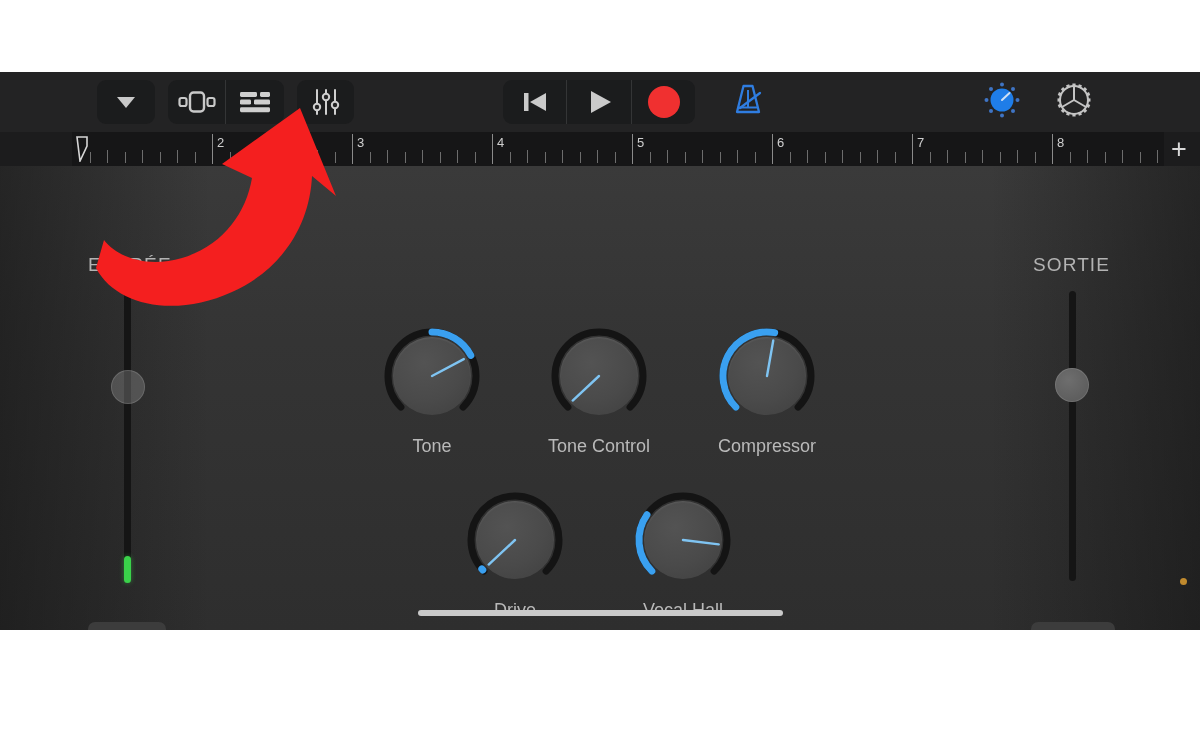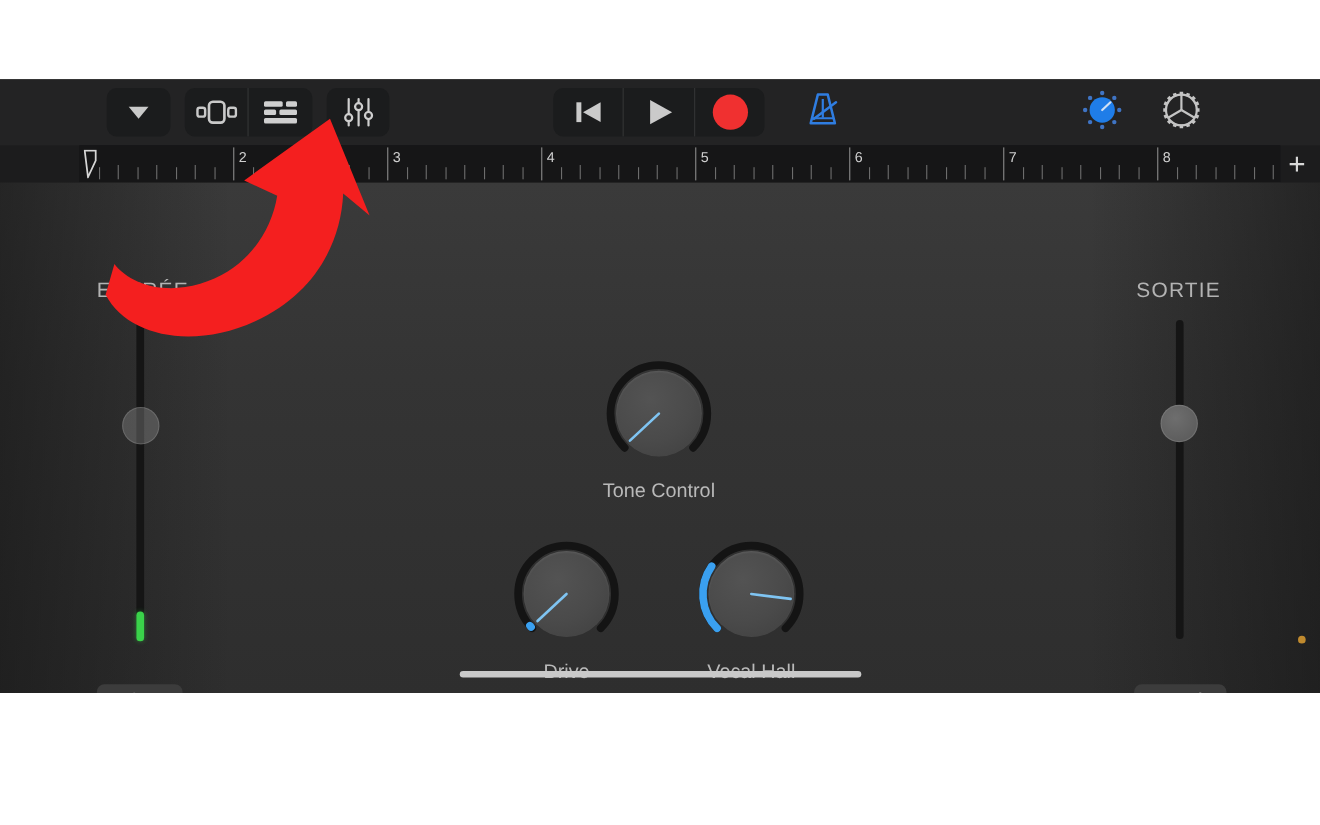--- a/index.html
+++ b/index.html
@@ -422,32 +422,54 @@
 
       <div class="side-title" style="left:1033px; top:88px;">SORTIE</div>
 
       <div class="fader-track" style="left:1069px; top:125px; height:290px;"></div>
       <div class="fader-thumb" style="left:1055px; top:202px; background:radial-gradient(circle at 40% 35%, #6e6e6e, #575757); box-shadow:inset 0 0 0 1px rgba(200,200,200,.18);"></div>
 
       <div id="mon-dot" style="left:1180px; top:412px;"></div>
 
       <div class="pill-btn" style="left:1031px; top:456px; width:84px;">Coupée</div>
 
+      <div class="knob" style="left:380px; top:158px;">
+        <svg width="104" height="104" viewBox="0 0 104 104" style="position: absolute; left: 0px; top: 0px;">
+            <path d="M 20.887301627791903 83.11269837220809 A 44 44 0 1 1 83.11269837220809 83.11269837220809" stroke="#141414" stroke-width="7" fill="none" stroke-linecap="round"></path>
+            <path d="M 52 8 A 44 44 0 0 1 90.84969408579279 31.343251237420805" stroke="#3aa0f0" stroke-width="7" fill="none" stroke-linecap="round"></path>
+          </svg>
+        <div class="knob-face"></div>
+        <svg width="104" height="104" viewBox="0 0 104 104" style="position: absolute; left: 0px; top: 0px;">
+            <line x1="52" y1="52" x2="83.78611334292137" y2="35.09902373970793" stroke="#7fc4f2" stroke-width="2.4" stroke-linecap="round"></line>
+          </svg>
+        <div class="knob-label">Tone</div>
+      </div>
 
       <div class="knob" style="left:547px; top:158px;">
         <svg width="104" height="104" viewBox="0 0 104 104" style="position: absolute; left: 0px; top: 0px;">
             <path d="M 20.887301627791903 83.11269837220809 A 44 44 0 1 1 83.11269837220809 83.11269837220809" stroke="#141414" stroke-width="7" fill="none" stroke-linecap="round"></path>
           </svg>
         <div class="knob-face"></div>
         <svg width="104" height="104" viewBox="0 0 104 104" style="position: absolute; left: 0px; top: 0px;">
             <line x1="52" y1="52" x2="25.67126674170986" y2="76.55194096224994" stroke="#7fc4f2" stroke-width="2.4" stroke-linecap="round"></line>
           </svg>
         <div class="knob-label">Tone Control</div>
       </div>
 
+      <div class="knob" style="left:715px; top:158px;">
+        <svg width="104" height="104" viewBox="0 0 104 104" style="position: absolute; left: 0px; top: 0px;">
+            <path d="M 20.887301627791903 83.11269837220809 A 44 44 0 1 1 83.11269837220809 83.11269837220809" stroke="#141414" stroke-width="7" fill="none" stroke-linecap="round"></path>
+            <path d="M 20.887301627791903 83.11269837220809 A 44 44 0 0 1 59.64051981734494 8.668458867462846" stroke="#3aa0f0" stroke-width="7" fill="none" stroke-linecap="round"></path>
+          </svg>
+        <div class="knob-face"></div>
+        <svg width="104" height="104" viewBox="0 0 104 104" style="position: absolute; left: 0px; top: 0px;">
+            <line x1="52" y1="52" x2="58.2513343960095" y2="16.54692089156051" stroke="#7fc4f2" stroke-width="2.4" stroke-linecap="round"></line>
+          </svg>
+        <div class="knob-label">Compressor</div>
+      </div>
 
       <div class="knob" style="left:463px; top:322px;">
         <svg width="104" height="104" viewBox="0 0 104 104" style="position: absolute; left: 0px; top: 0px;">
             <path d="M 20.887301627791903 83.11269837220809 A 44 44 0 1 1 83.11269837220809 83.11269837220809" stroke="#141414" stroke-width="7" fill="none" stroke-linecap="round"></path>
             <path d="M 19.820437128756495 82.00792784274992 A 44 44 0 0 1 18.792778470198037 80.86659727558232" stroke="#3aa0f0" stroke-width="7" fill="none" stroke-linecap="round"></path>
           </svg>
         <div class="knob-face"></div>
         <svg width="104" height="104" viewBox="0 0 104 104" style="position: absolute; left: 0px; top: 0px;">
             <line x1="52" y1="52" x2="25.67126674170986" y2="76.55194096224994" stroke="#7fc4f2" stroke-width="2.4" stroke-linecap="round"></line>
           </svg>

